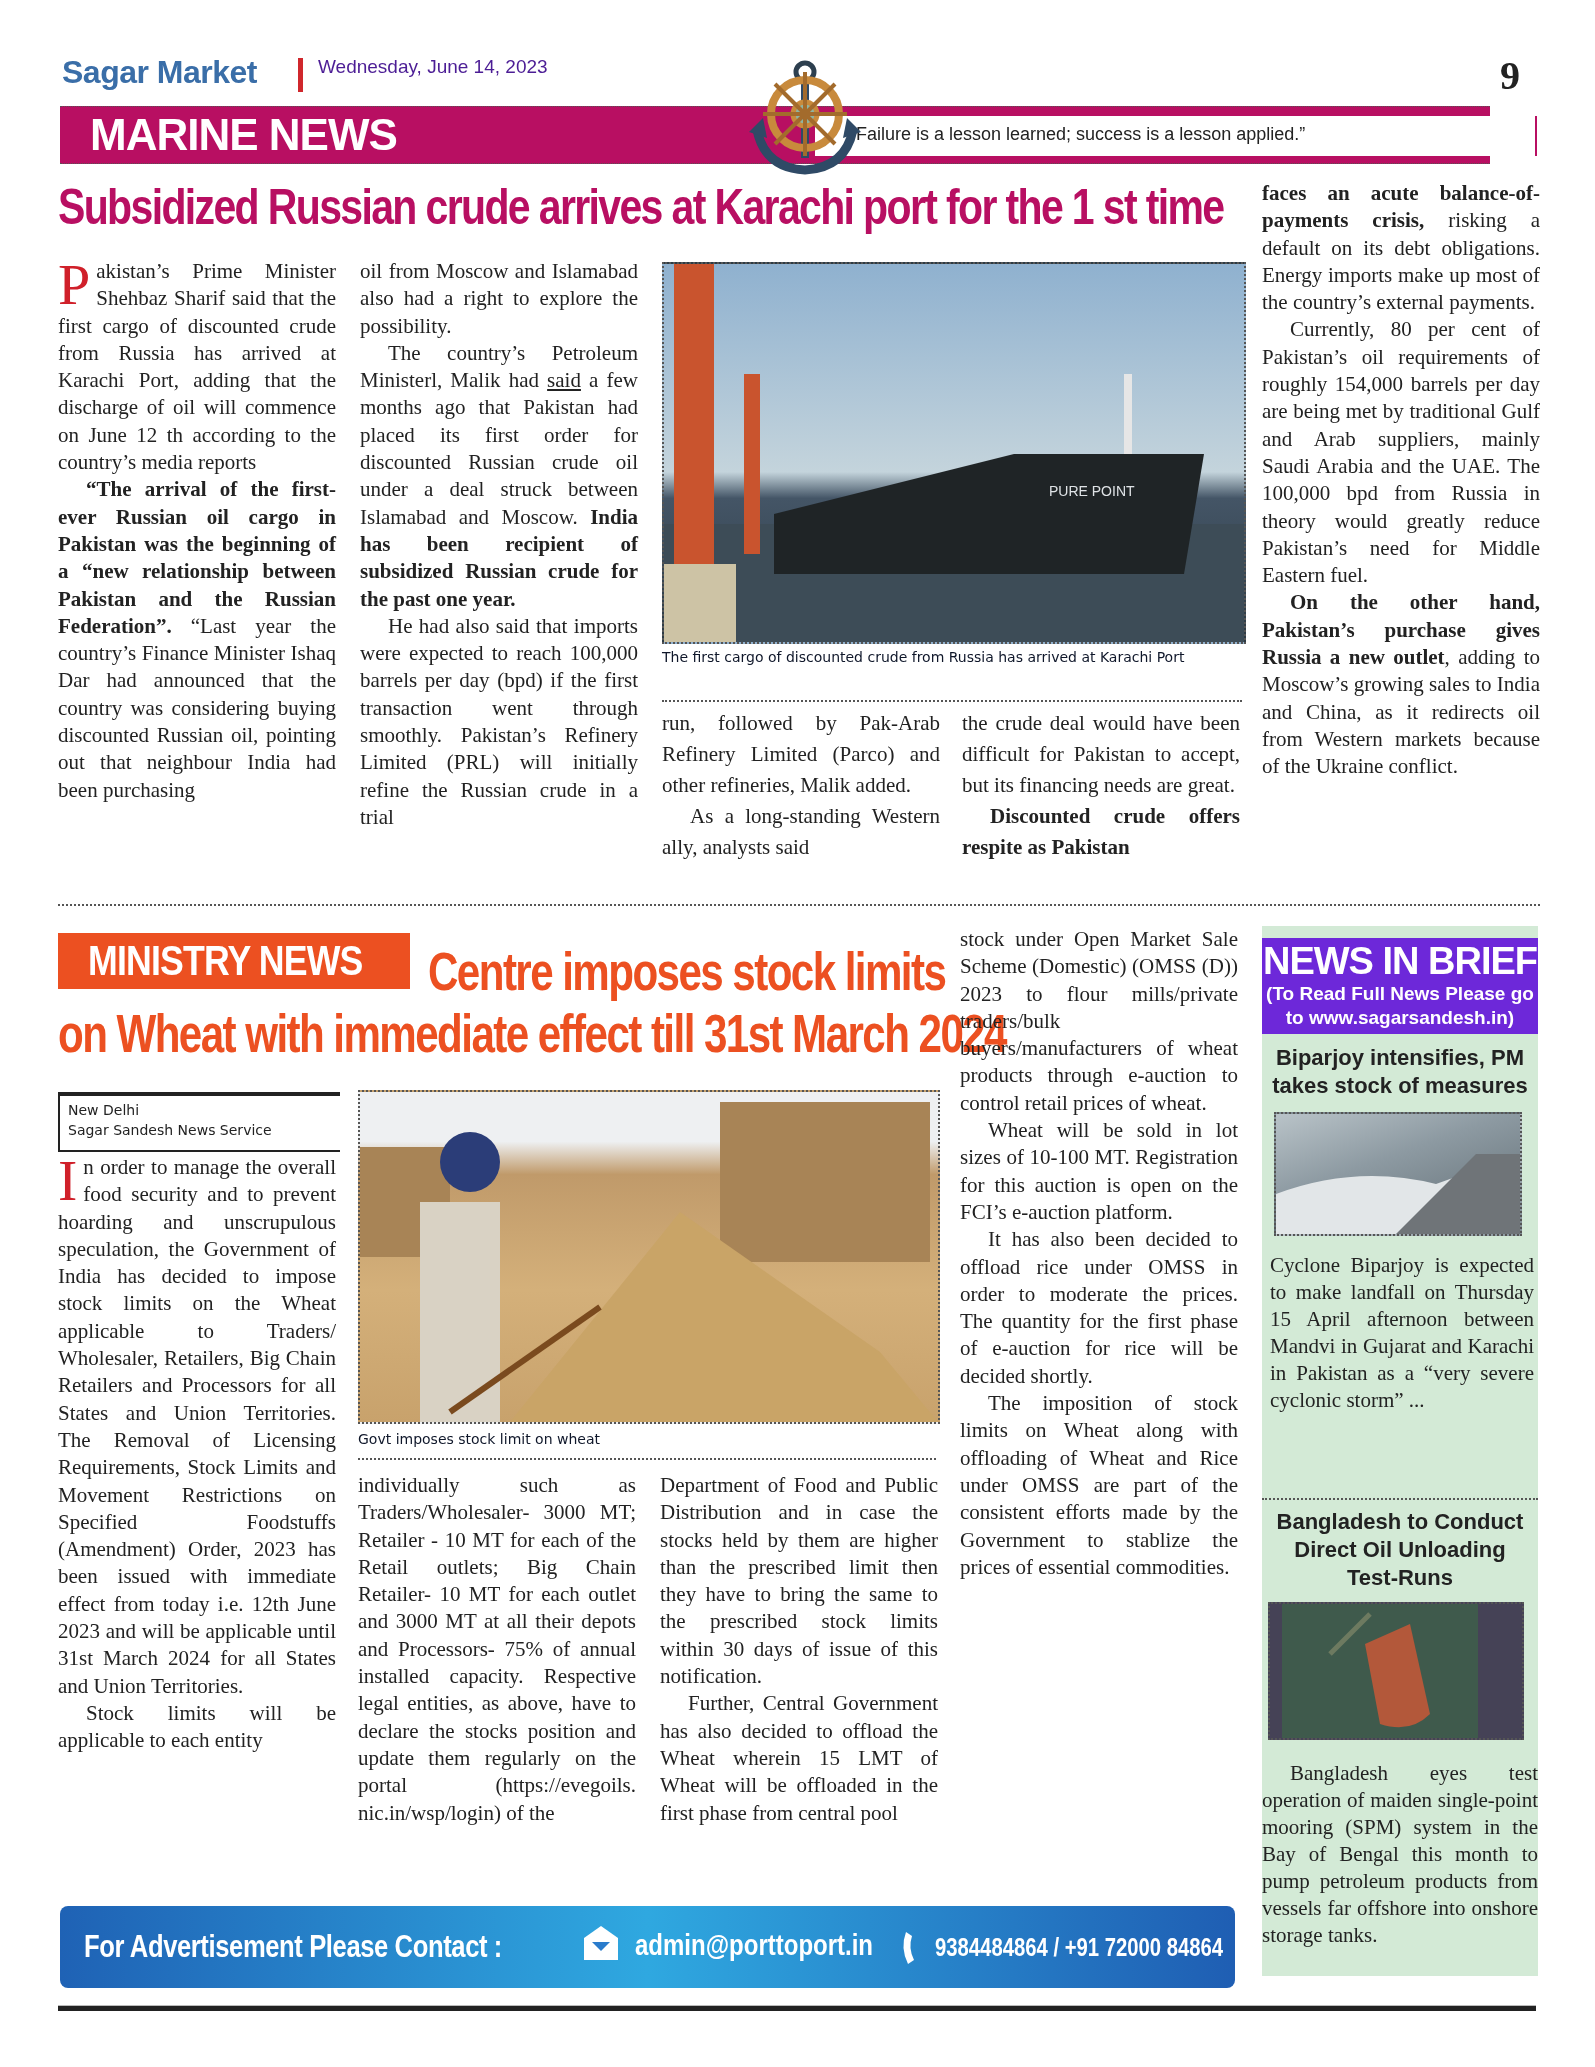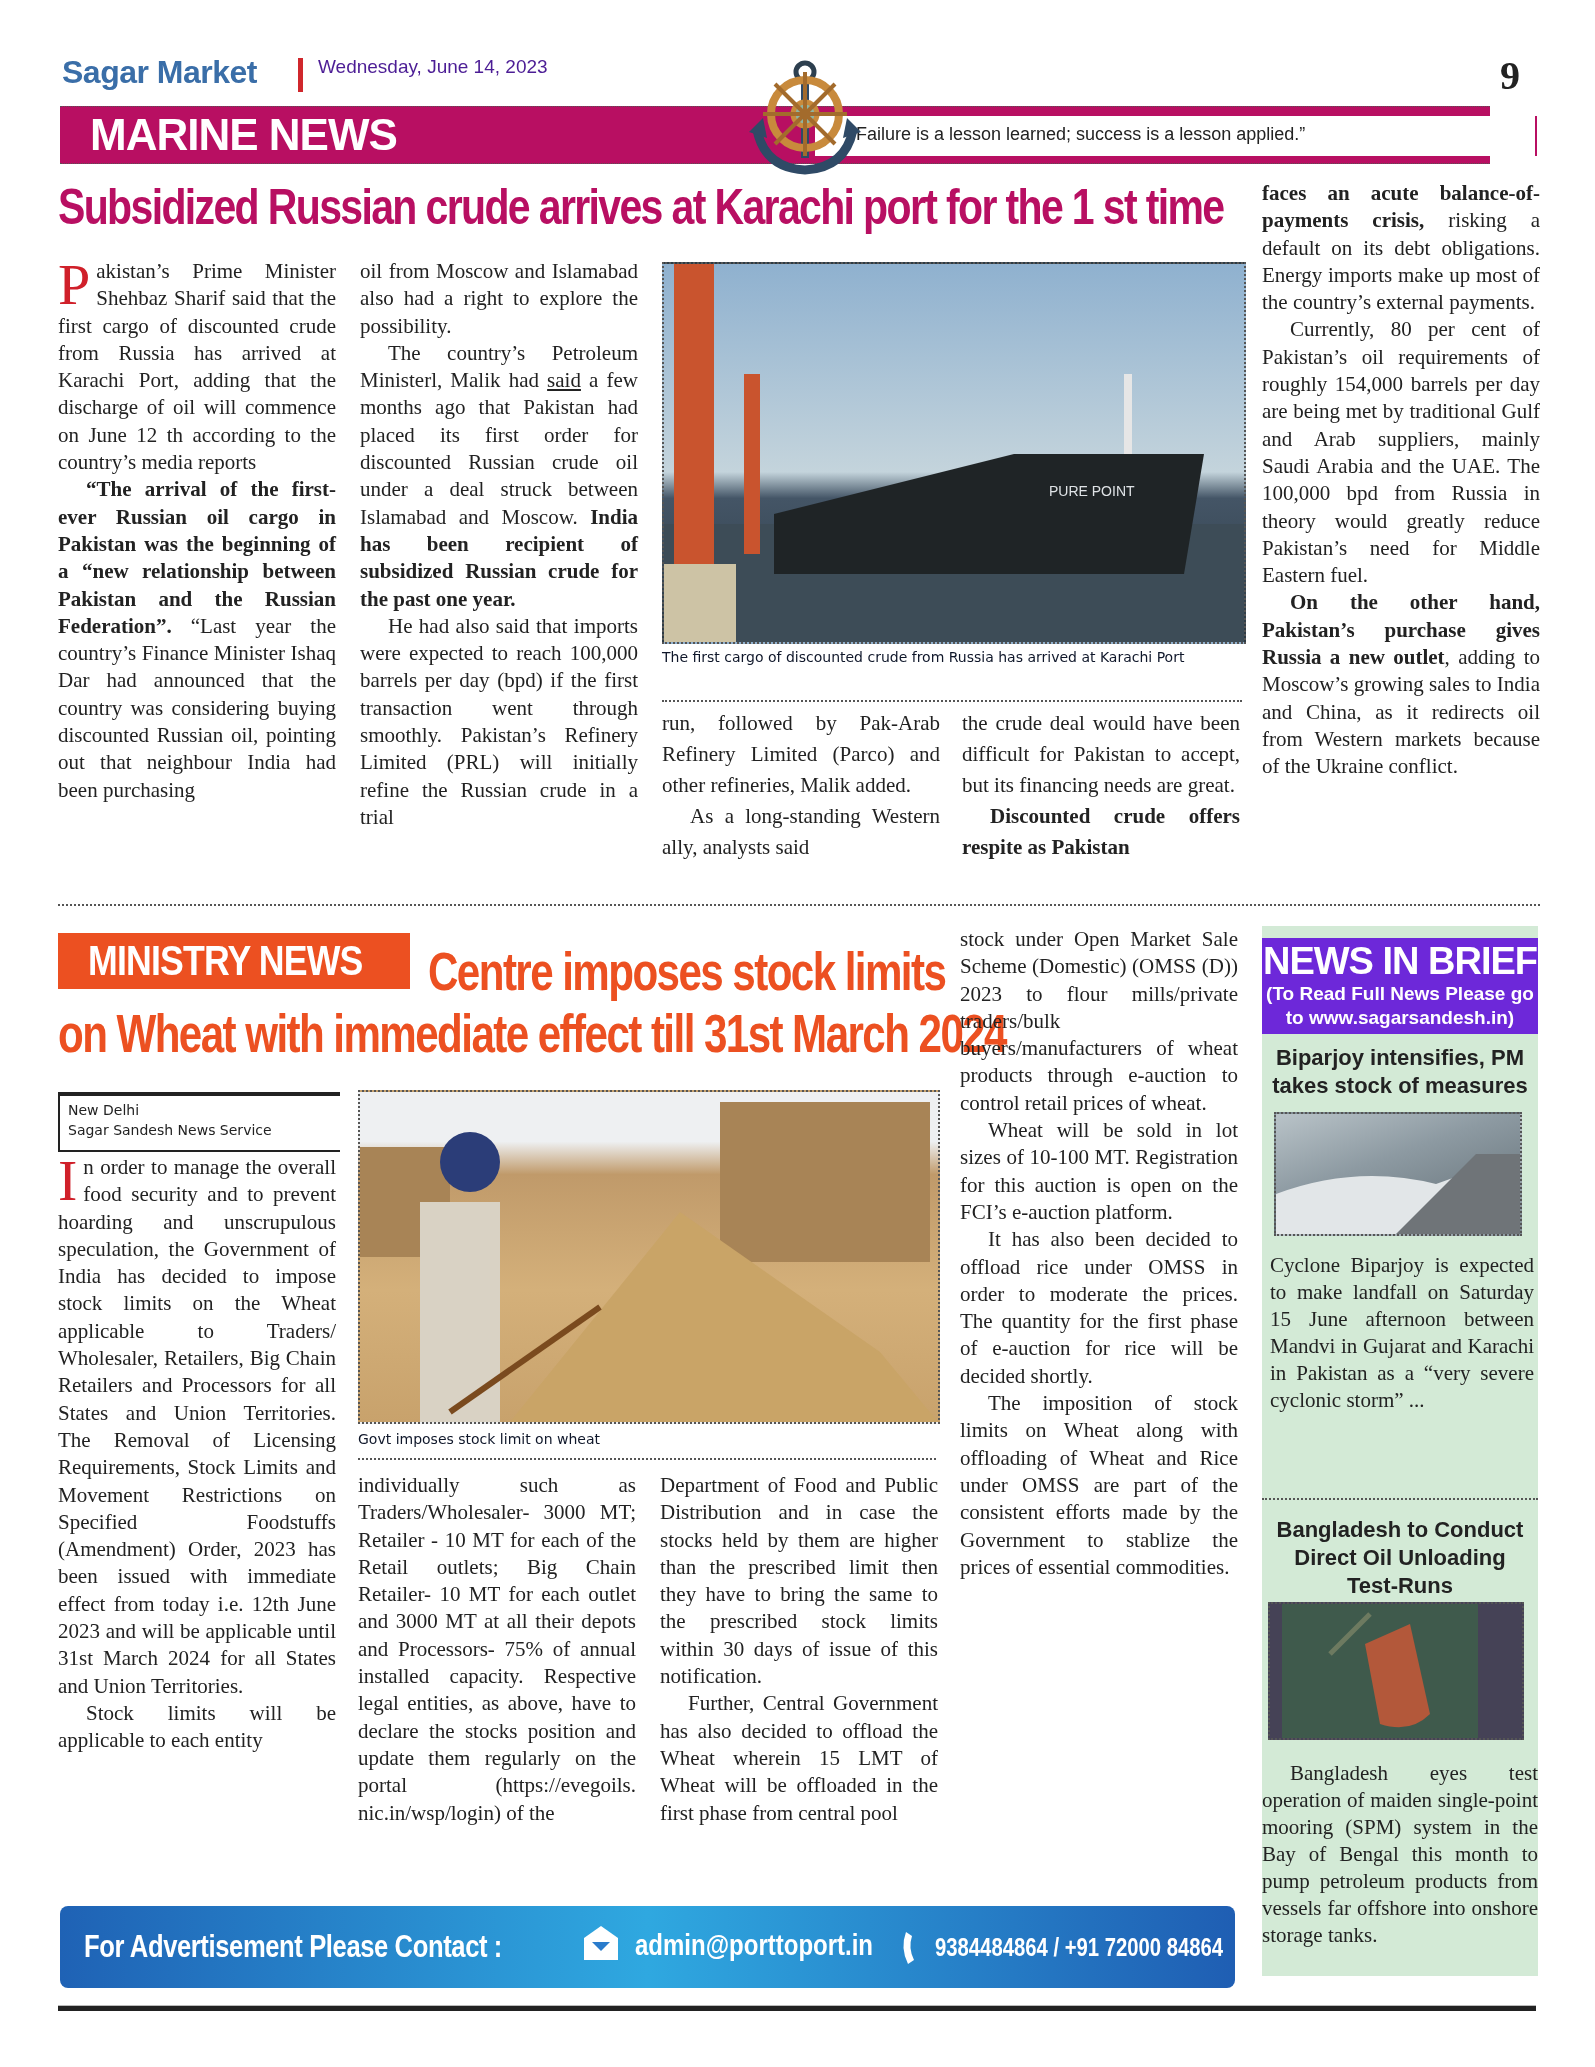--- a/index.html
+++ b/index.html
@@ -165,24 +165,24 @@
   <div class="brief-sub">(To Read Full News Please go to www.sagarsandesh.in)</div>
 </div>
 
 <div class="abs brief-h sans" style="left:1266px;top:1044px;width:268px;">Biparjoy intensifies, PM takes stock of measures</div>
 <div class="abs img-box" style="left:1274px;top:1112px;width:244px;height:120px;background:linear-gradient(160deg,#b9c3c8 0%,#8d9aa2 40%,#5f6b72 100%);">
   <svg width="244" height="120" viewBox="0 0 244 120">
     <path d="M0 80 Q80 50 160 70 L244 40 L244 120 L0 120 Z" fill="#e2e6e8"></path>
     <path d="M120 120 L200 40 L244 40 L244 120 Z" fill="#6f7478"></path>
   </svg>
 </div>
-<div class="abs brief-text" style="left:1270px;top:1252px;width:264px;">Cyclone Biparjoy is expected to make landfall on Saturday 15 June afternoon between Mandvi in Gujarat and Karachi in Pakistan as a “very severe cyclonic storm” ...</div>
+<div class="abs brief-text" style="left:1270px;top:1252px;width:264px;">Cyclone Biparjoy is expected to make landfall on Thursday 15 April afternoon between Mandvi in Gujarat and Karachi in Pakistan as a “very severe cyclonic storm” ...</div>
 <div class="abs dotline" style="left:1262px;top:1498px;width:276px;"></div>
 
-<div class="abs brief-h sans" style="left:1266px;top:1508px;width:268px;margin-top:8px;">Bangladesh to Conduct Direct Oil Unloading Test-Runs</div>
+<div class="abs brief-h sans" style="left:1266px;top:1508px;width:268px;">Bangladesh to Conduct Direct Oil Unloading Test-Runs</div>
 <div class="abs img-box" style="left:1268px;top:1602px;width:252px;height:134px;background:#454256;">
   <svg width="252" height="134" viewBox="0 0 252 134">
     <rect x="12" y="0" width="196" height="134" fill="#3f5a4c"></rect>
     <path d="M95 40 L140 20 L160 110 Q140 130 110 120 Z" fill="#b3583a"></path>
     <line x1="60" y1="50" x2="100" y2="10" stroke="#6d7a60" stroke-width="5"></line>
   </svg>
 </div>
 <div class="abs brief-text" style="left:1262px;top:1760px;width:276px;">
   <p style="margin:0;text-indent:28px;">Bangladesh eyes test operation of maiden single-point mooring (SPM) system in the Bay of Bengal this month to pump petroleum products from vessels far offshore into onshore storage tanks.</p>
 </div>

